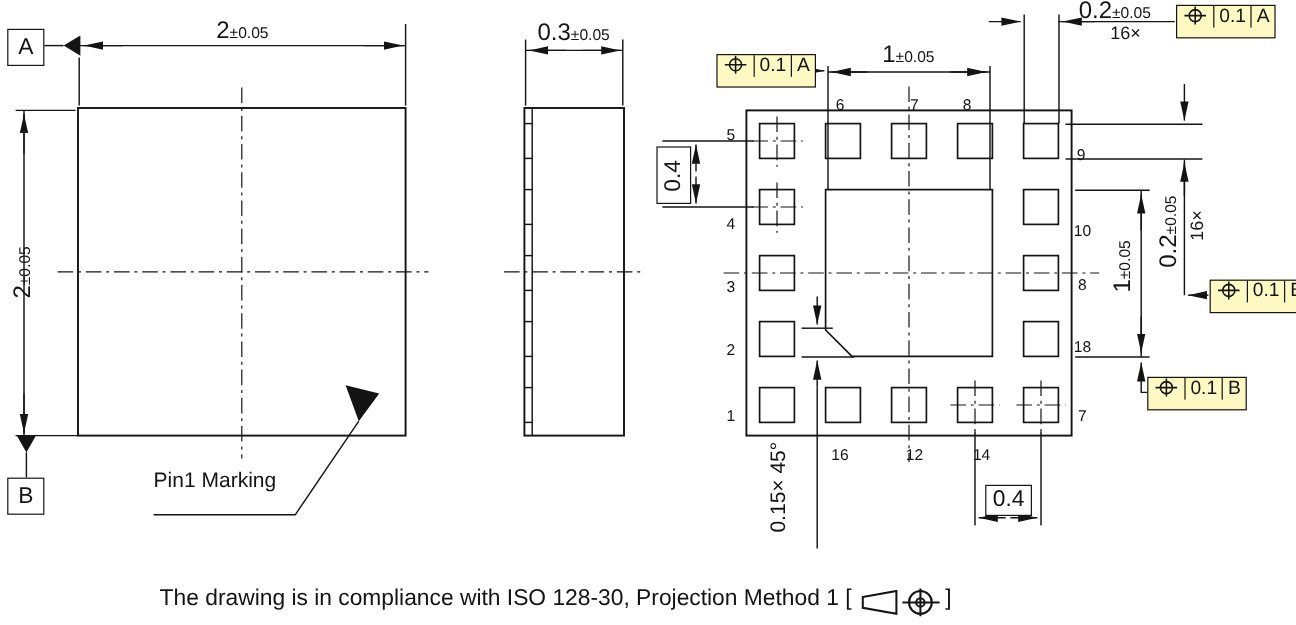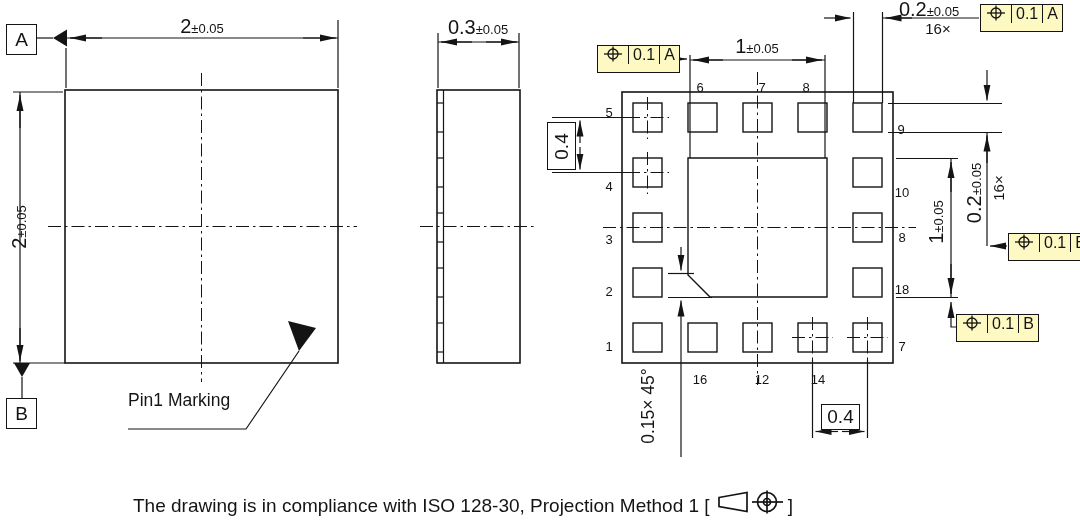--- a/index.html
+++ b/index.html
@@ -15,21 +15,21 @@
   .pin-num{font-size:13px}
   .note{font-size:19px}
   .datum-box{position:absolute;width:29px;height:29px;border:1.6px solid #141414;
              display:flex;align-items:center;justify-content:center;font-size:19px;background:#fff}
   .fcf{position:absolute;display:flex;align-items:flex-start;height:26px;
        border:1.4px solid #141414;background:#fef9c3}
   .fcf .cell{display:flex;align-items:center;justify-content:center;font-size:16px;padding:0 4px}
   .fcf .cell + .cell{border-left:1.4px solid #141414}
   .basic-dim{position:absolute;border:1.5px solid #141414;background:#fff;
              display:flex;align-items:center;justify-content:center;font-size:19px}
-  .note-line{display:inline-flex;align-items:flex-end;gap:3px}
+  .note-line{display:inline-flex;align-items:flex-start;gap:3px}
 </style>
 </head>
 <body>
 
 <div class="canvas">
 
   <svg class="linework" width="1080" height="521" viewBox="0 0 1080 521" fill="none" stroke="#141414" stroke-width="1.2">
     <defs>
       <marker id="arr" markerWidth="17" markerHeight="9" refX="16" refY="4.5" orient="auto" markerUnits="userSpaceOnUse">
         <path d="M0,1 L16,4.5 L0,8 Z" fill="#141414" stroke="none"></path>

